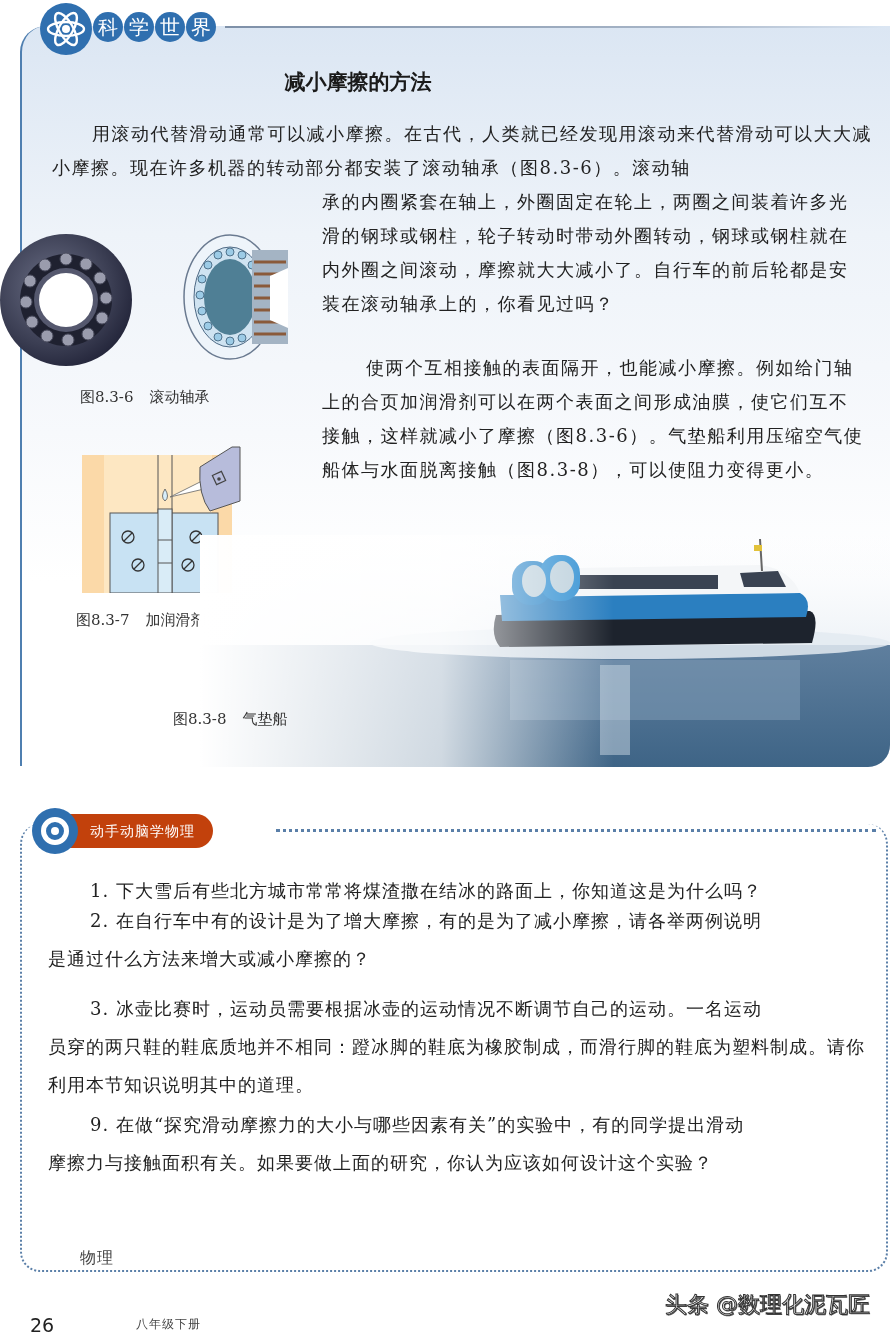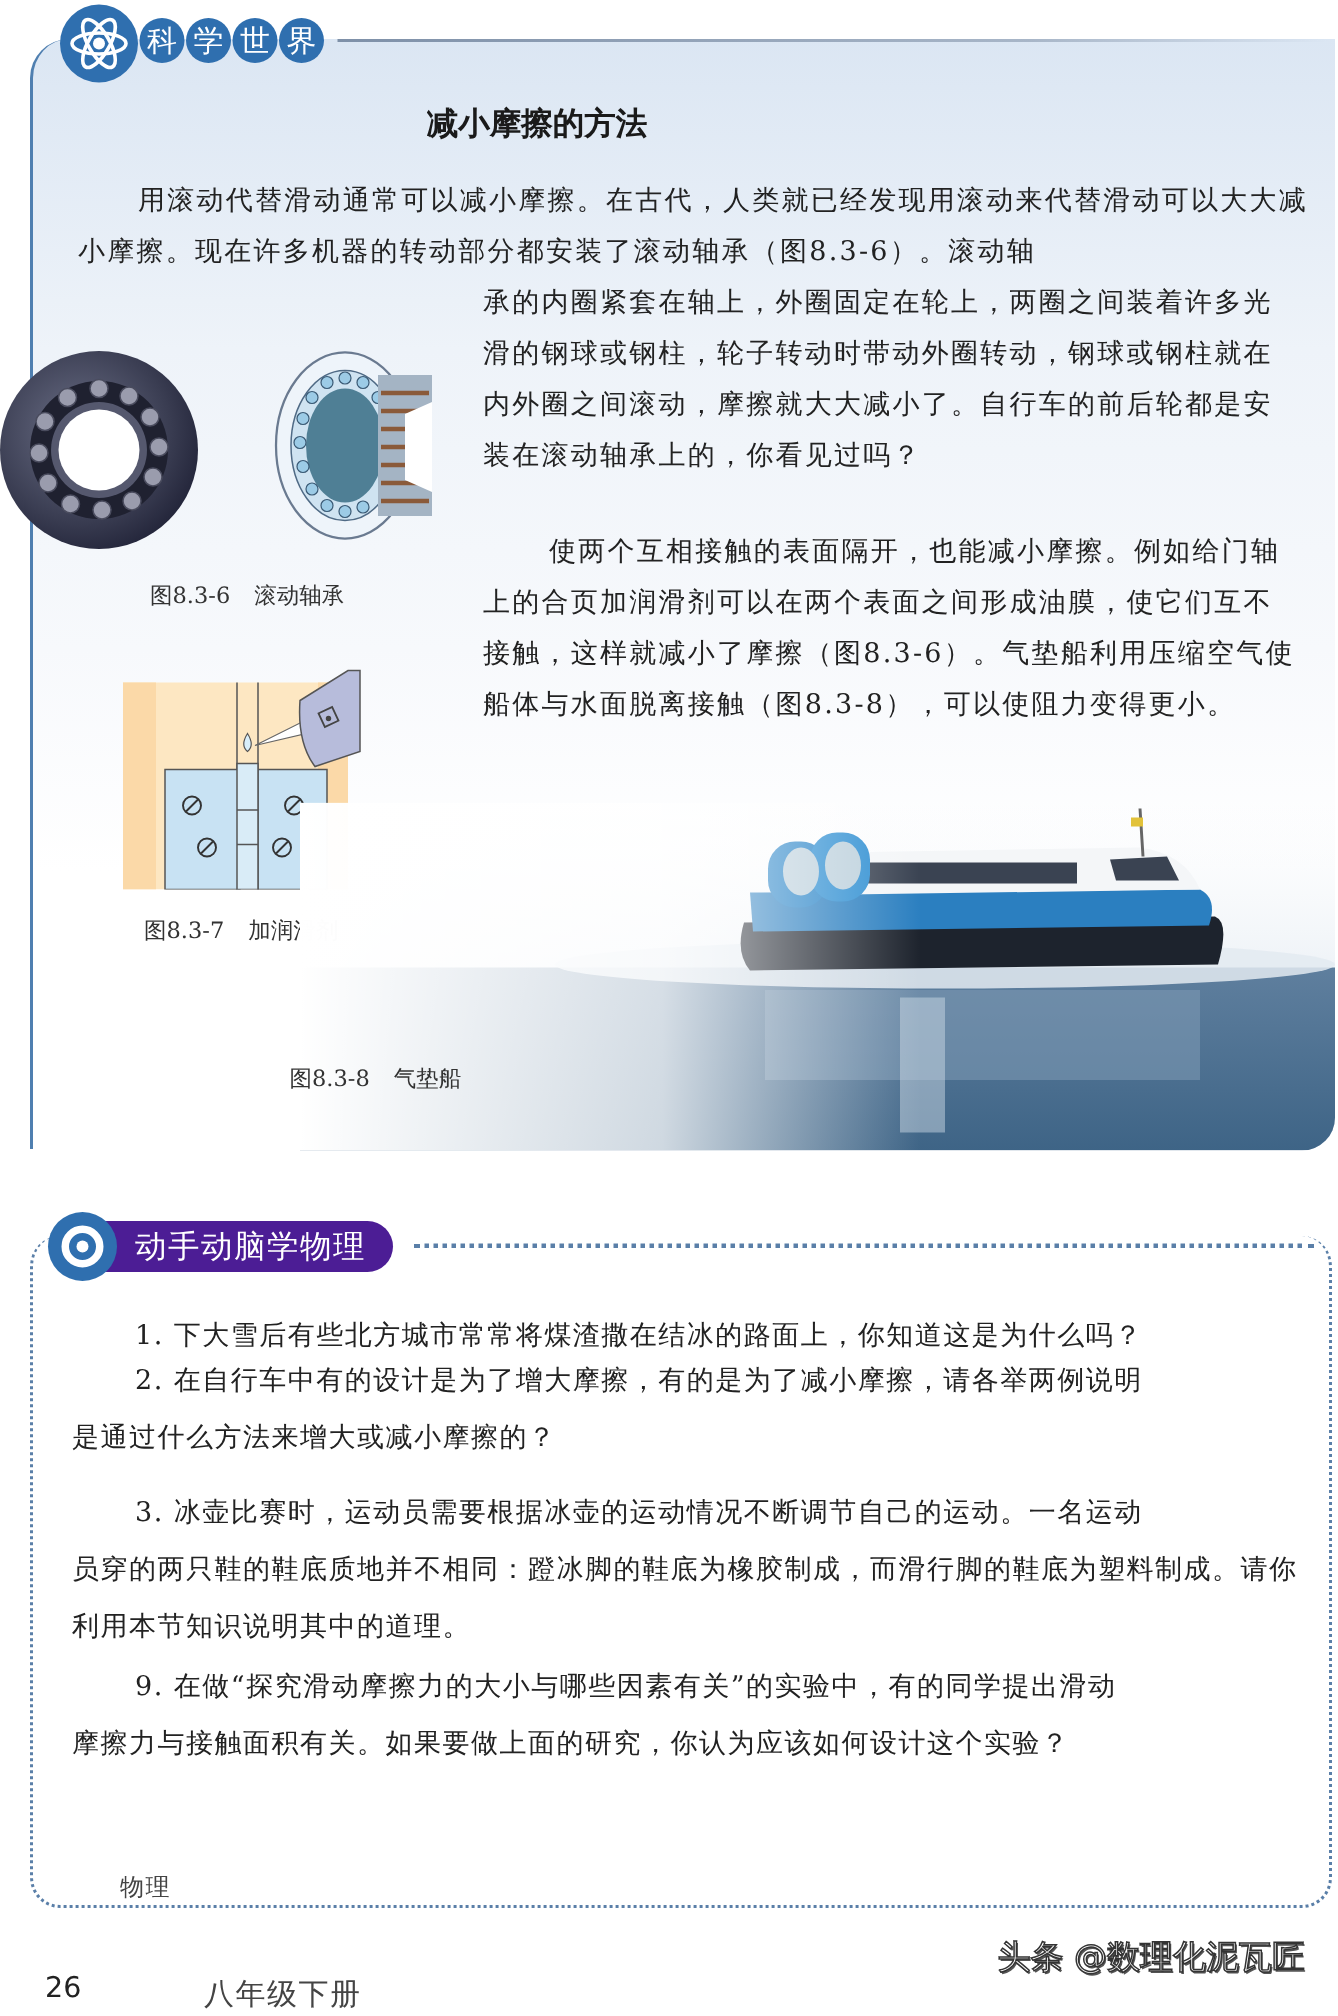--- a/index.html
+++ b/index.html
@@ -30,21 +30,21 @@
   .sw-title {
     position: absolute; left: 0; width: 716px; top: 68px; text-align: center;
     font-family: "DejaVu Sans", sans-serif; font-size: 21px; font-weight: bold; color: #1a1a1a;
   }
   .para { position: absolute; font-size: 18px; line-height: 34px; letter-spacing: 1.5px; color: #222; }
   .p1 { left: 52px; top: 117px; width: 820px; text-indent: 40px; }
   .p2 { left: 322px; top: 185px; width: 545px; }
   .p3 { left: 322px; top: 351px; width: 545px; text-indent: 44px; }
 
   .fig-caption { position: absolute; font-size: 15px; color: #333; font-family: "DejaVu Serif", serif; }
-  .fig-caption .num { margin-right: 16px; margin-left: 20px; }
+  .fig-caption .num { margin-right: 16px; }
 
   
   .bearing1 { position: absolute; left: 0px; top: 232px; width: 138px; height: 136px; }
   .bearing2 { position: absolute; left: 180px; top: 232px; width: 110px; height: 130px; }
   .hinge { position: absolute; left: 82px; top: 445px; width: 160px; height: 148px; }
 
   
   .photo {
     position: absolute; left: 200px; top: 535px; width: 690px; height: 232px;
     border-bottom-right-radius: 22px; overflow: hidden;
@@ -62,31 +62,31 @@
   .ho-header { position: absolute; left: 32px; top: 808px; display: flex; align-items: center; }
   .ho-icon {
     width: 46px; height: 46px; border-radius: 50%; background: #2f6faf; position: relative; z-index: 2;
   }
   .ho-icon .ring {
     position: absolute; left: 9px; top: 9px; width: 28px; height: 28px; border-radius: 50%;
     border: 5px solid #fff;
   }
   .ho-icon .dot { position: absolute; left: 19px; top: 19px; width: 8px; height: 8px; border-radius: 50%; background: #fff; }
   .ho-label {
-    margin-left: -12px; padding: 0 18px 0 24px; height: 34px; line-height: 34px; background: #4c1d95;
-    color: #fff; font-family: "DejaVu Sans", sans-serif; font-size: 21px; border-radius: 0 18px 18px 0;
+    margin-left: -12px; padding: 0 18px 0 24px; height: 34px; line-height: 34px; background: #c2410c;
+    color: #fff; font-family: "DejaVu Sans", sans-serif; font-size: 14px; border-radius: 0 18px 18px 0;
     letter-spacing: 1px;
   }
   .q { position: absolute; left: 48px; width: 820px; font-size: 18px; line-height: 38px; letter-spacing: 1px; color: #222; }
   .q .first { padding-left: 42px; }
 
   
   .page-num { position: absolute; left: 30px; top: 1314px; font-family: "DejaVu Sans", sans-serif; font-size: 19px; color: #222; }
   .footer-subject { position: absolute; left: 80px; top: 1248px; font-family: "DejaVu Sans", sans-serif; font-size: 16px; color: #444; letter-spacing: 1px; }
-  .footer-grade { position: absolute; left: 136px; top: 1316px; font-family: "DejaVu Sans", sans-serif; font-size: 20px; color: #444; letter-spacing: 1px; }
+  .footer-grade { position: absolute; left: 136px; top: 1316px; font-family: "DejaVu Sans", sans-serif; font-size: 12px; color: #444; letter-spacing: 1px; }
   .watermark {
     position: absolute; right: 22px; top: 1290px; font-family: "DejaVu Sans", sans-serif; font-size: 22px;
     color: #fff; -webkit-text-stroke: 1px #333; text-shadow: 1px 1px 0 #555;
   }
 </style>
 </head>
 <body>
 
 <div class="sw-box"></div>
 <div class="sw-topline"></div>

